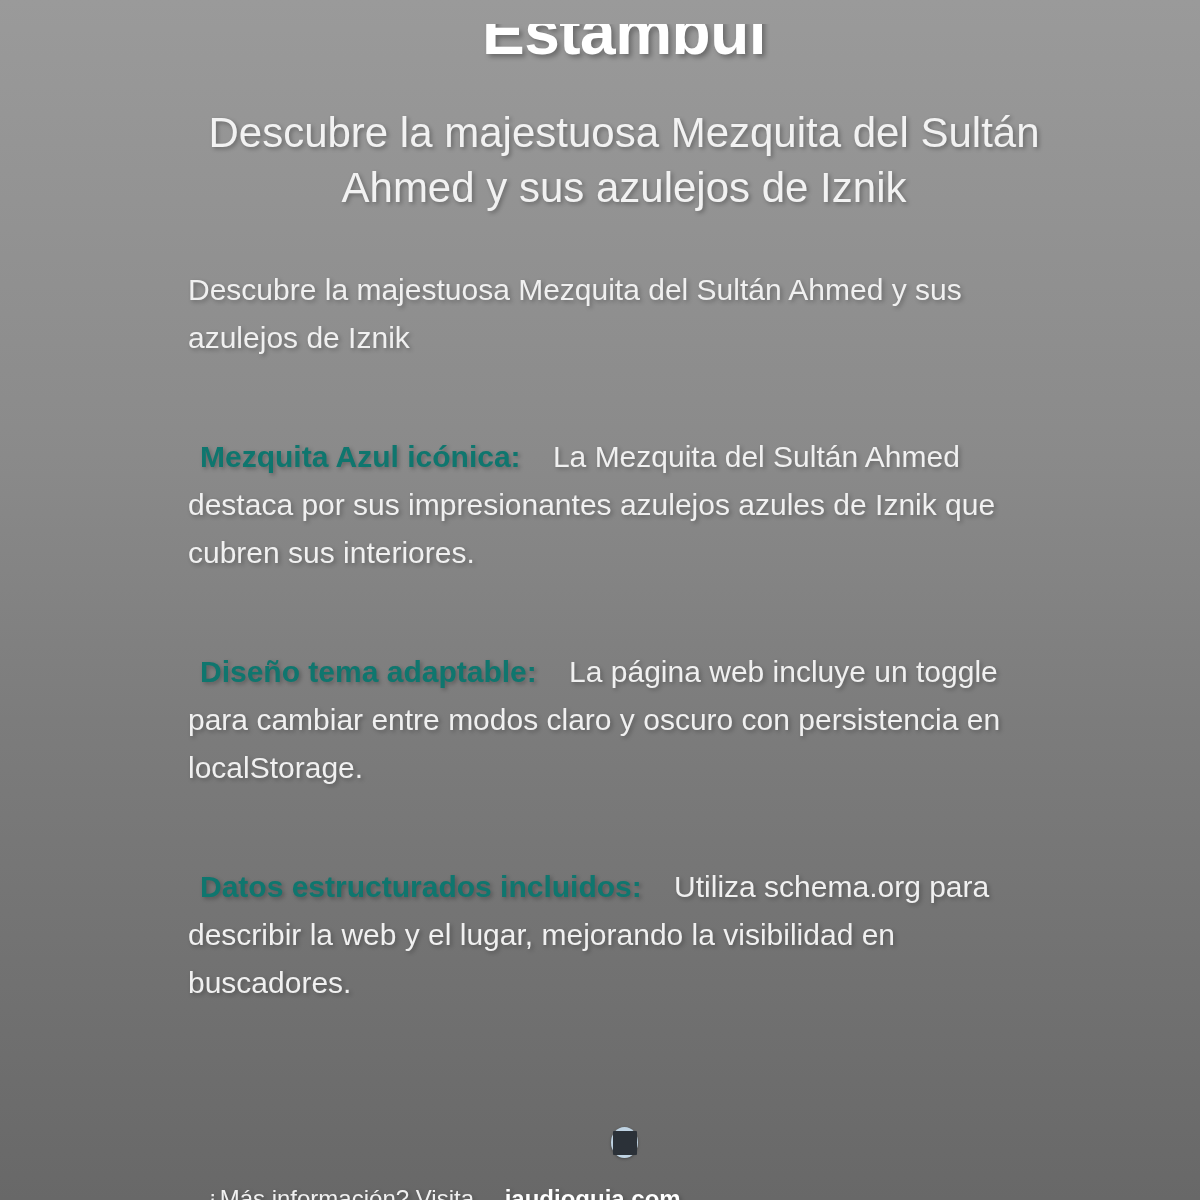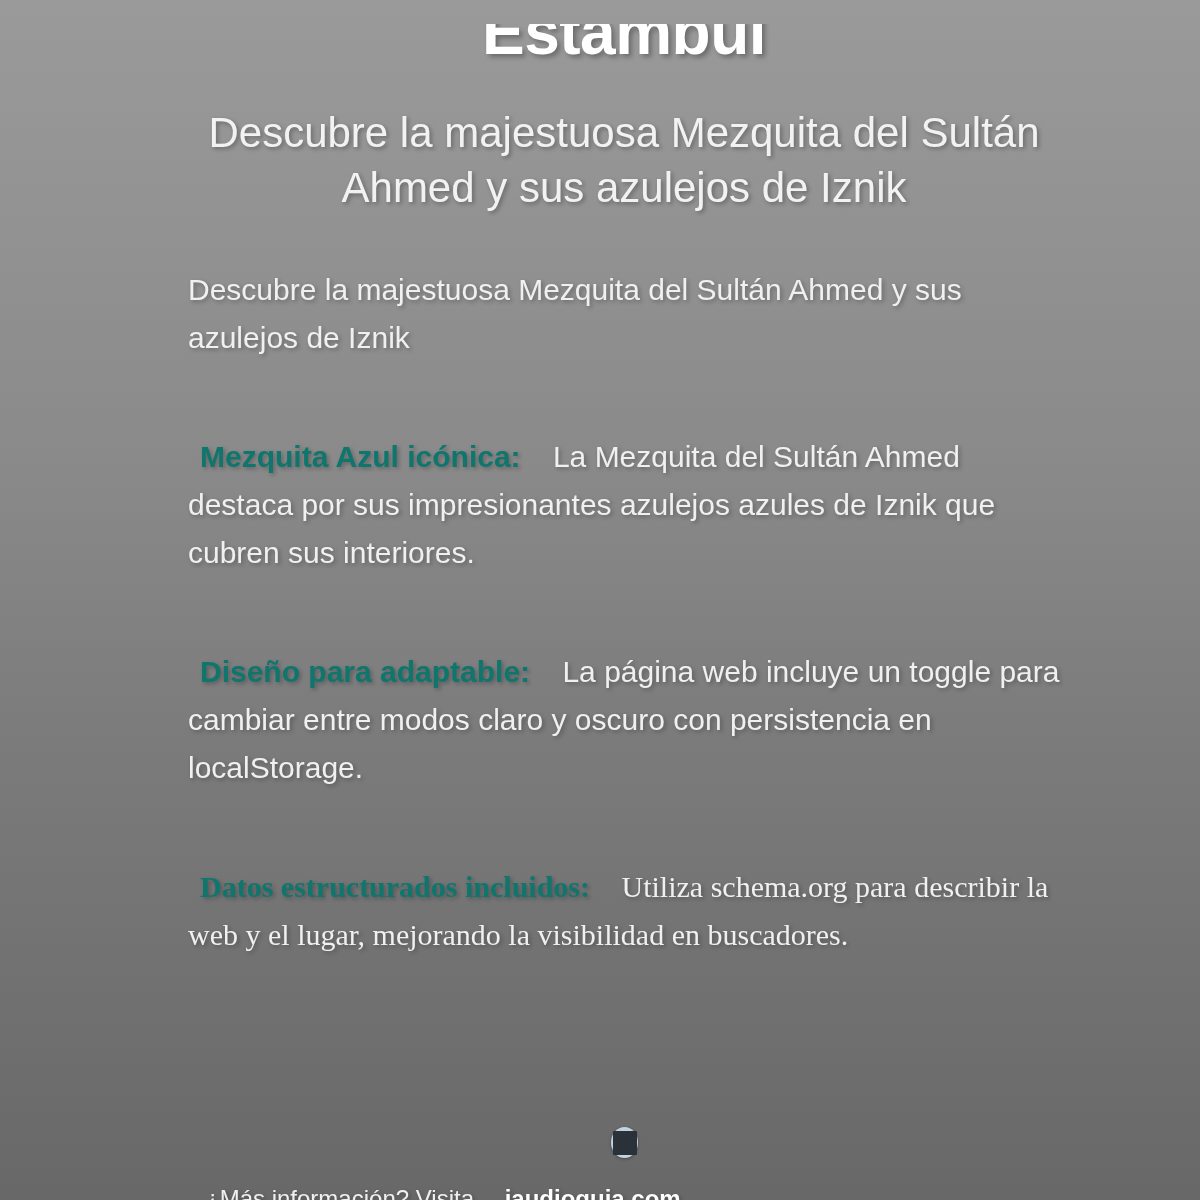--- a/index.html
+++ b/index.html
@@ -65,21 +65,21 @@
   }
 
   .para {
     font-size: 30px;
     line-height: 1.60;
     color: #f0f0f0;
     text-shadow: 2px 2px 4px rgba(0,0,0,0.28);
     margin-bottom: 47px;
   }
 
-  .para:last-child { margin-bottom: 0; font-family: Liberation Serif, serif; }
+  .para:last-child { margin-bottom: 0; }
 
   .para b,
   .lead-strong {
     font-weight: bold;
     color: #0f766e;
   }
 
   
   .footer-line {
     position: absolute;
@@ -135,21 +135,21 @@
   <div class="body-copy">
 
     <div class="para">Descubre la majestuosa Mezquita del Sultán Ahmed y sus azulejos de Iznik</div>
 
     <div class="para">
       <b>Mezquita Azul icónica:</b><span> La Mezquita del Sultán Ahmed destaca por sus impresionantes azulejos azules de Iznik que cubren sus interiores.</span>
     </div>
 
 
     <div class="para">
-      <b>Diseño para adaptable:</b><span> La página web incluye un toggle para cambiar entre modos claro y oscuro con persistencia en localStorage.</span>
+      <b>Diseño tema adaptable:</b><span> La página web incluye un toggle para cambiar entre modos claro y oscuro con persistencia en localStorage.</span>
     </div>
 
     <div class="para">
       <b>Datos estructurados incluidos:</b><span> Utiliza schema.org para describir la web y el lugar, mejorando la visibilidad en buscadores.</span>
     </div>
 
   </div>
 
   <div class="badge">
     <span class="mark"></span>

